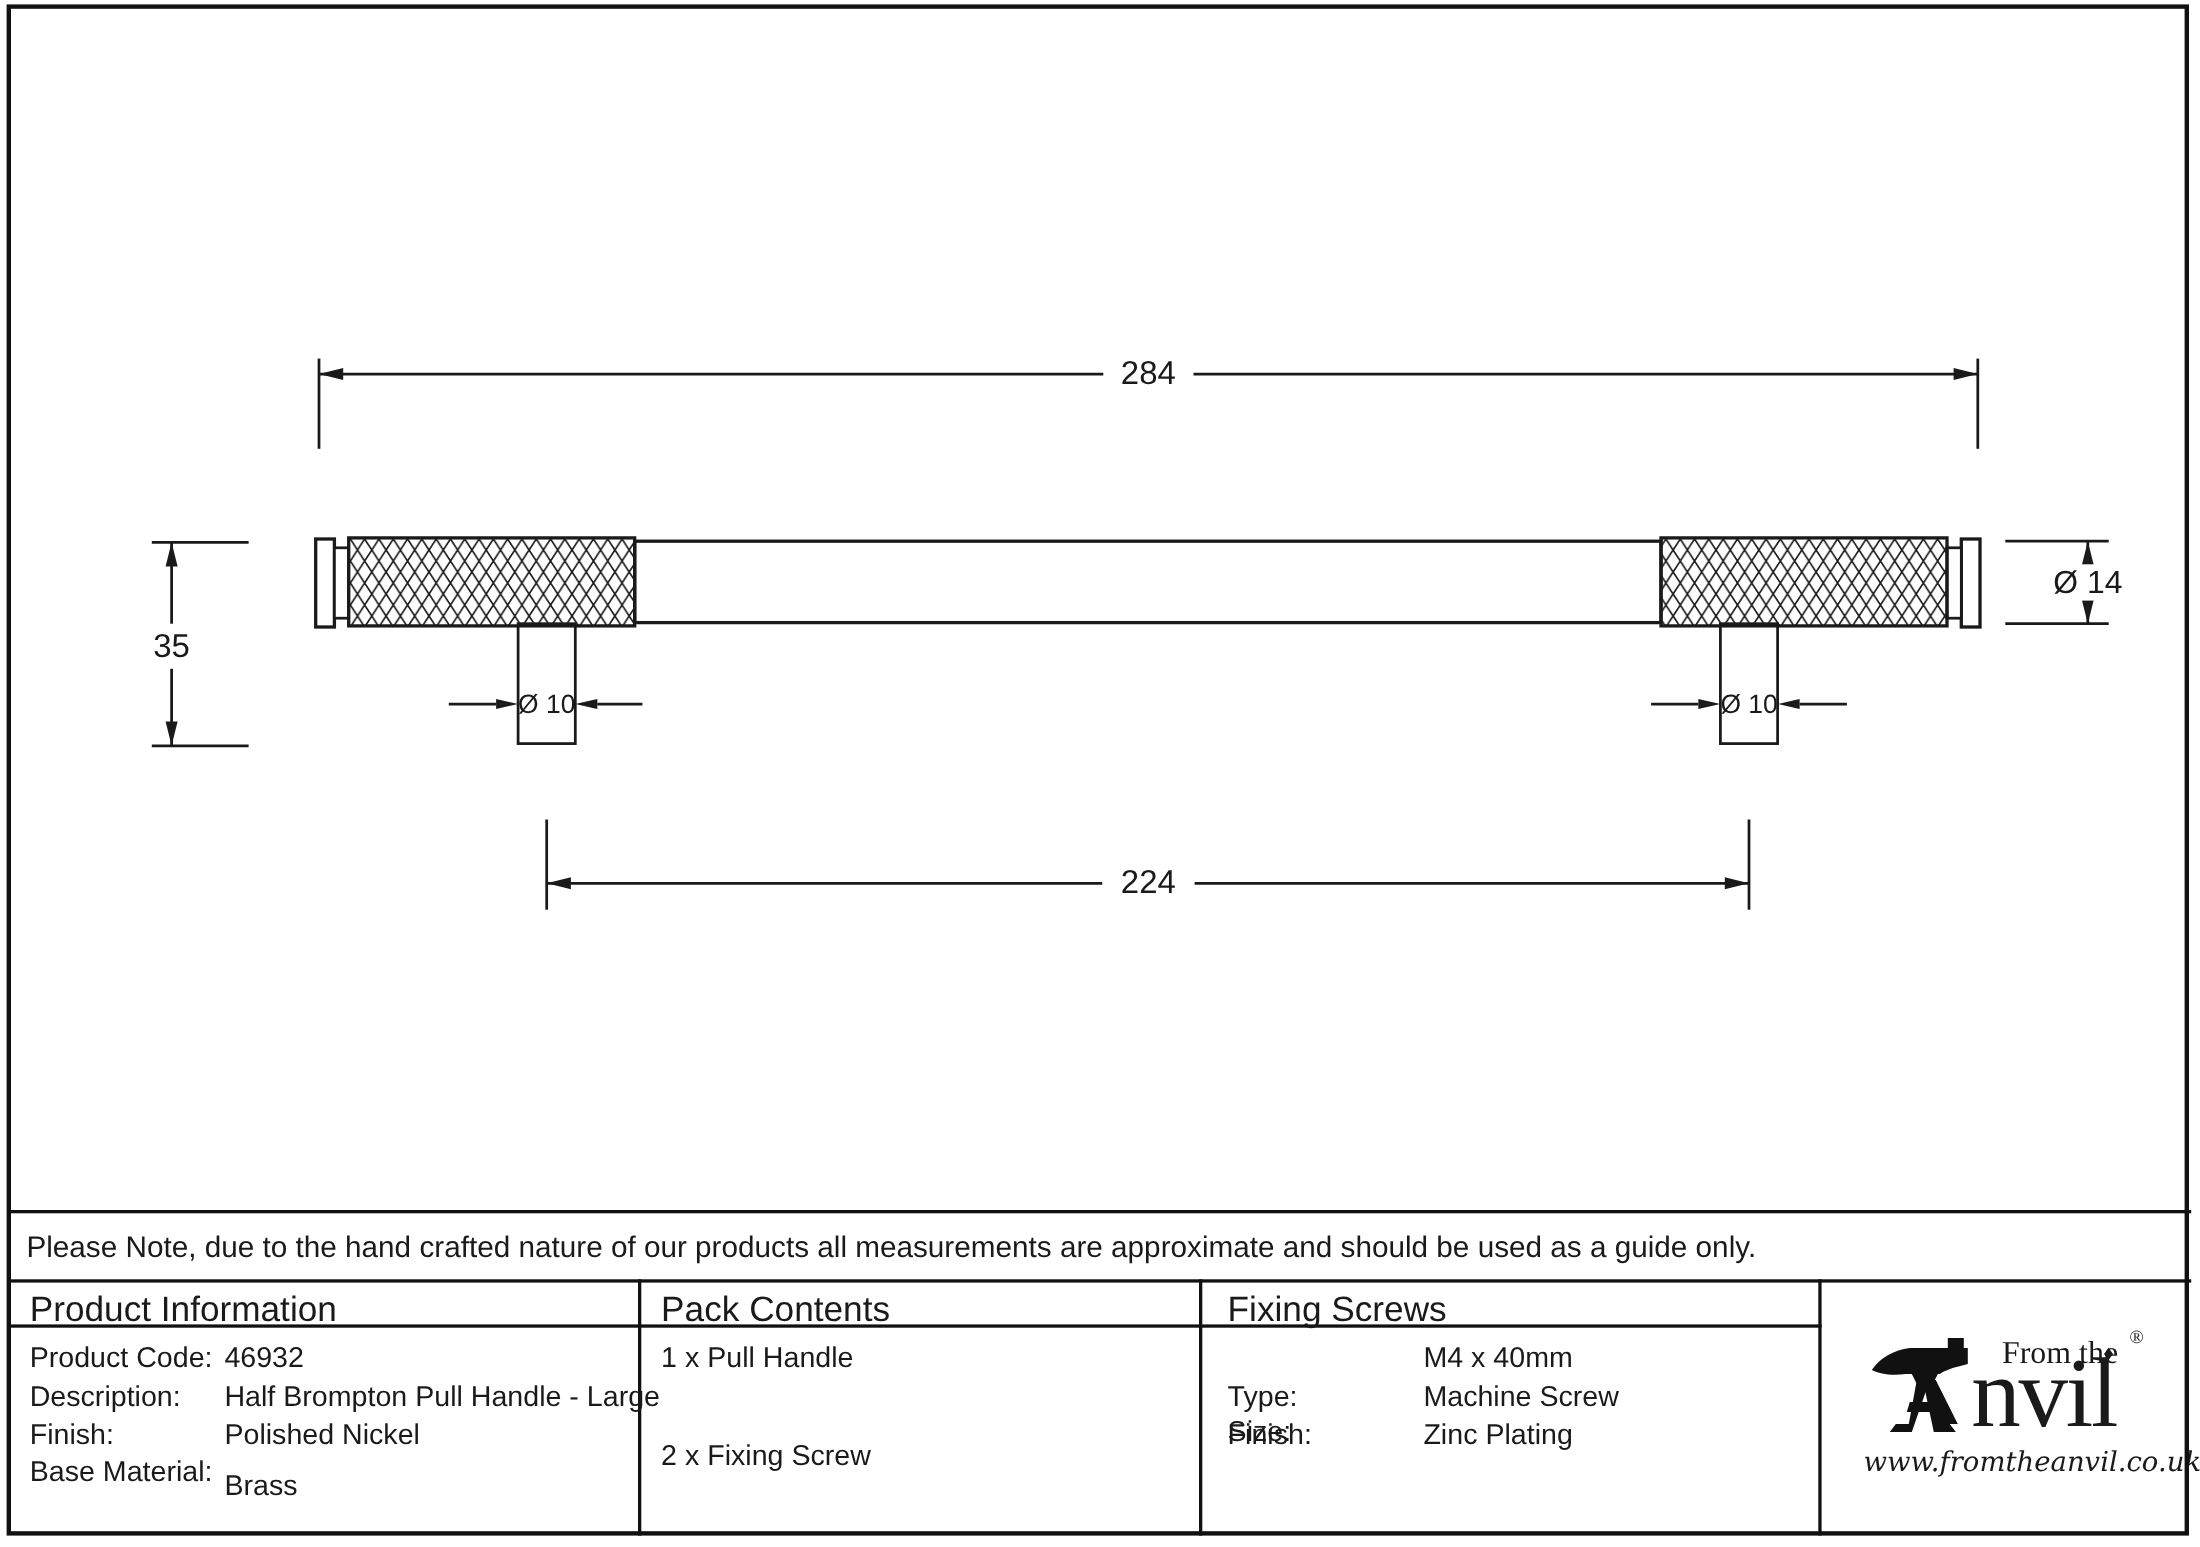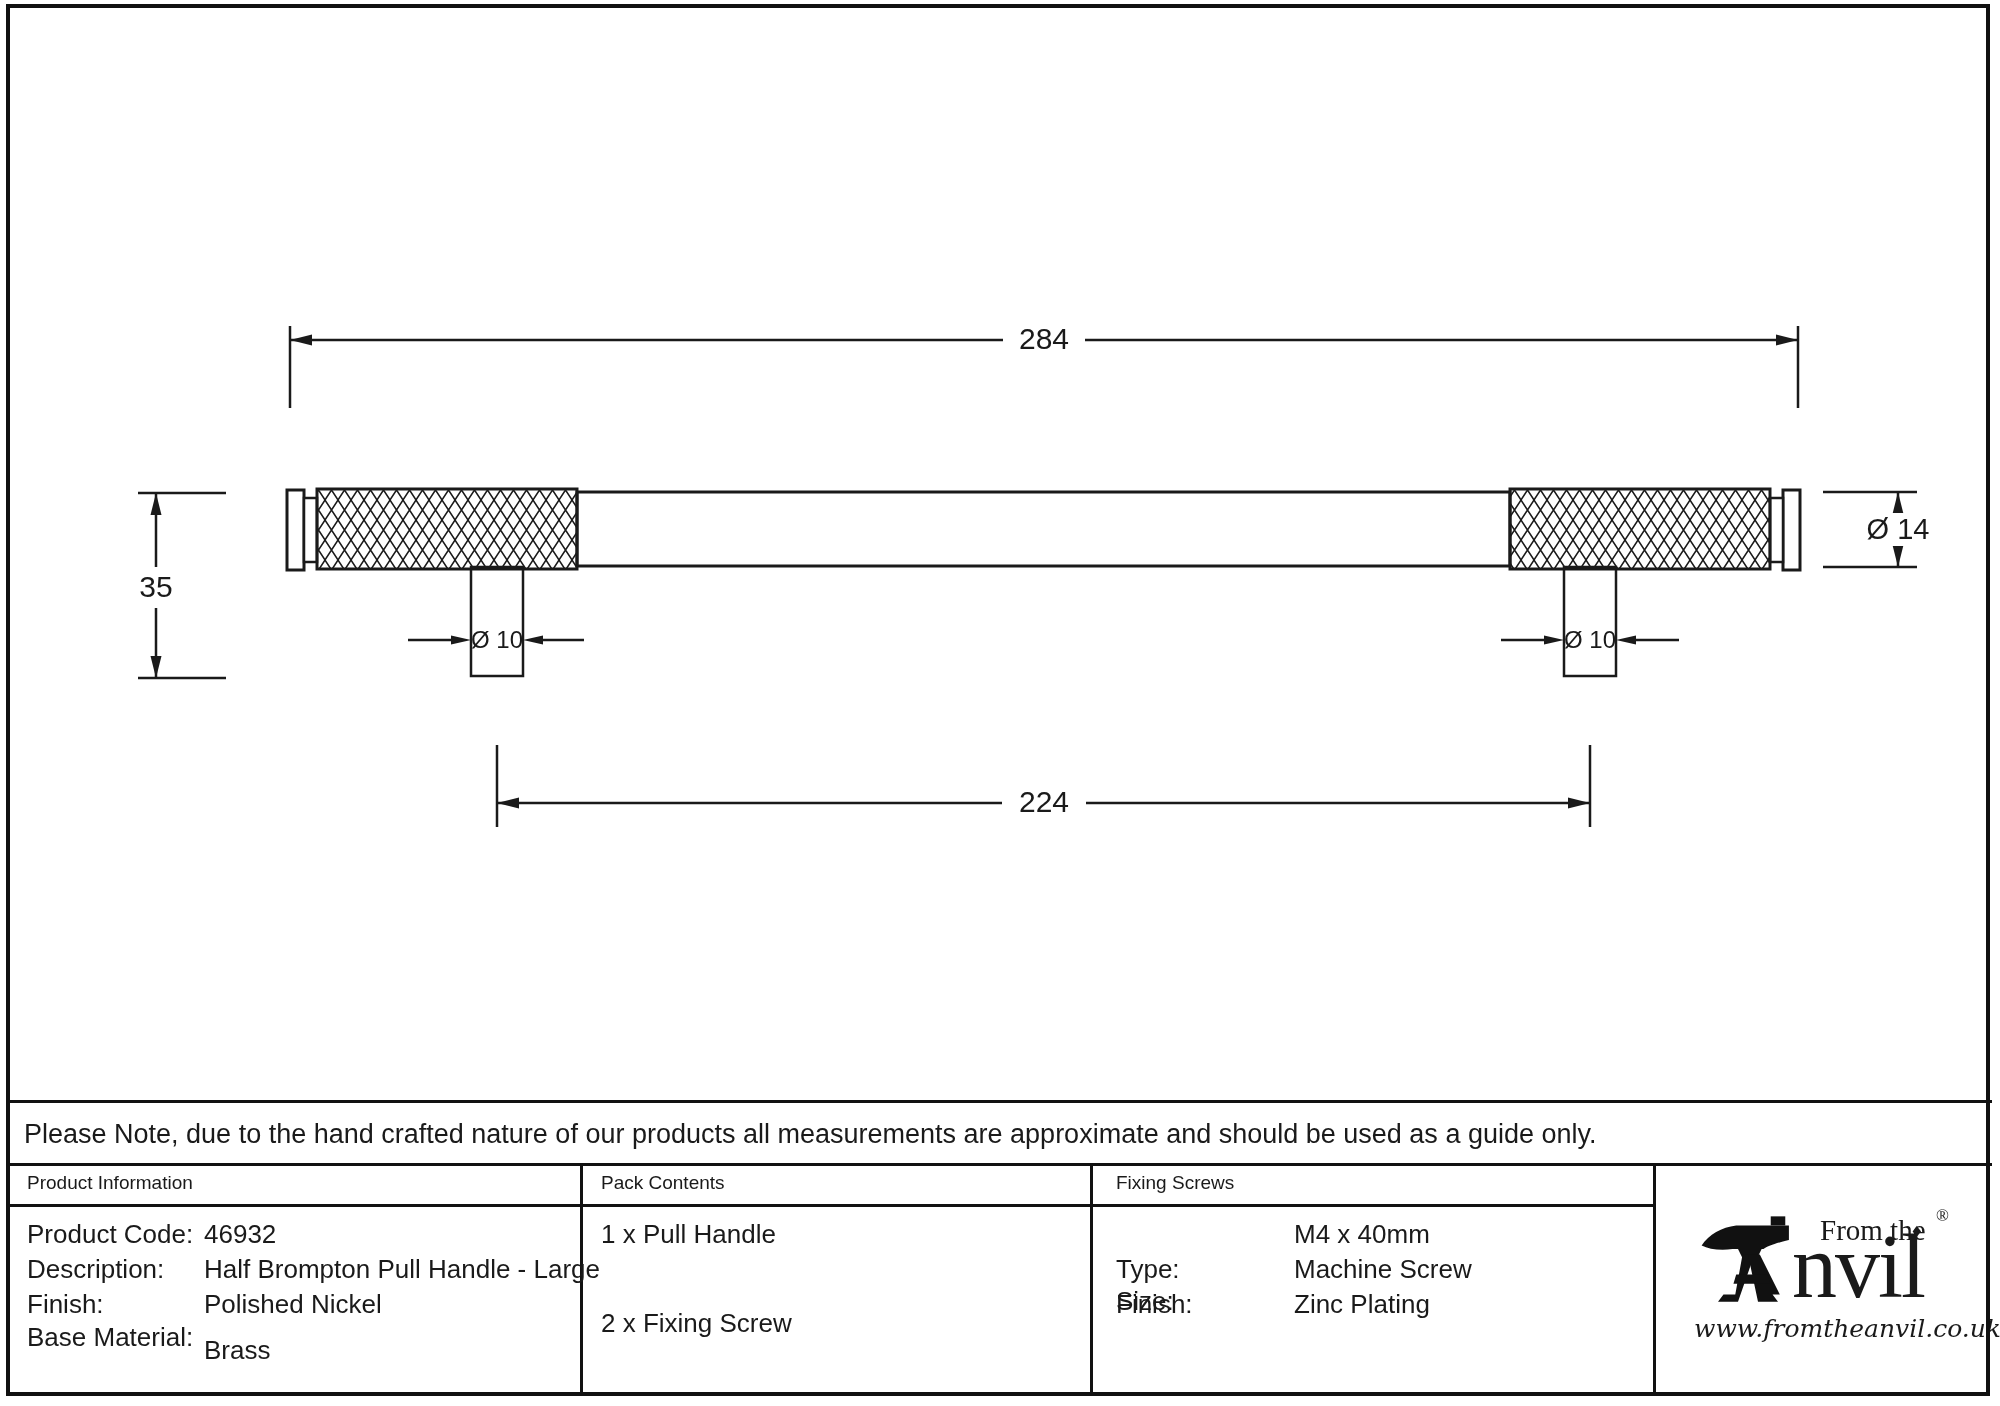--- a/index.html
+++ b/index.html
@@ -11,21 +11,21 @@
     position:absolute;left:6px;top:4px;width:1984px;height:1392px;
     border:4px solid #111;box-sizing:border-box;pointer-events:none;
   }
   .drawing-svg{position:absolute;left:0;top:0;}
   .hline{position:absolute;background:#111;height:3px;}
   .vline{position:absolute;background:#111;width:3px;}
   .note-text{
     position:absolute;left:24px;top:1119px;font-size:27px;white-space:nowrap;
   }
   .th{
-    position:absolute;top:1172px;font-size:19px;white-space:nowrap;
+    position:absolute;top:1172px;font-size:32px;white-space:nowrap;
   }
   .cell{position:absolute;font-size:26px;white-space:nowrap;}
   .logo{position:absolute;left:1698px;top:1206px;width:254px;height:166px;}
   .logo .anvil{position:absolute;left:0px;top:8px;}
   .logo .fromthe{
     position:absolute;left:102px;top:8px;font-family:"Liberation Serif",serif;
     font-size:29px;white-space:nowrap;margin-left:20px;
   }
   .logo .diamond{position:absolute;left:214px;top:14px;font-size:19px;}
   .logo .nvil{

